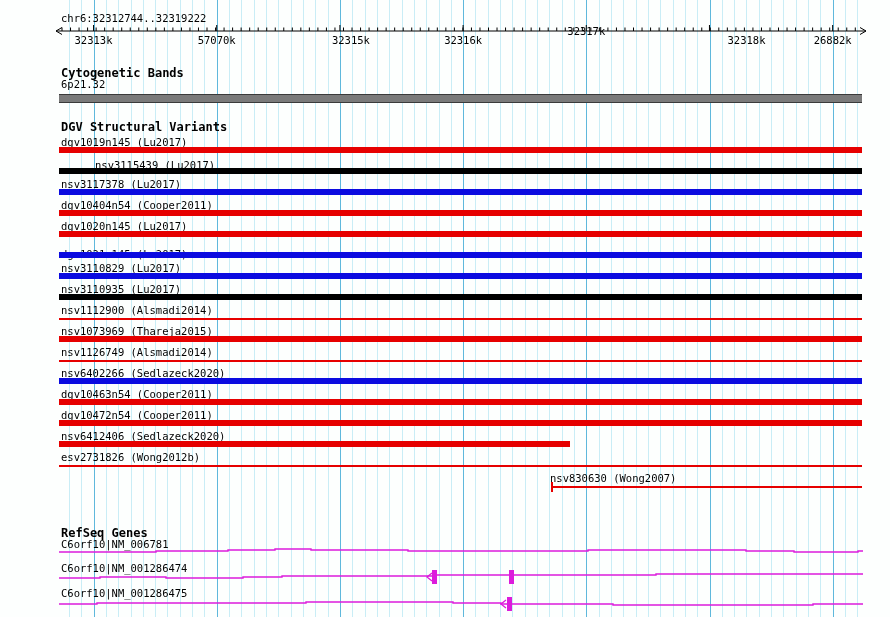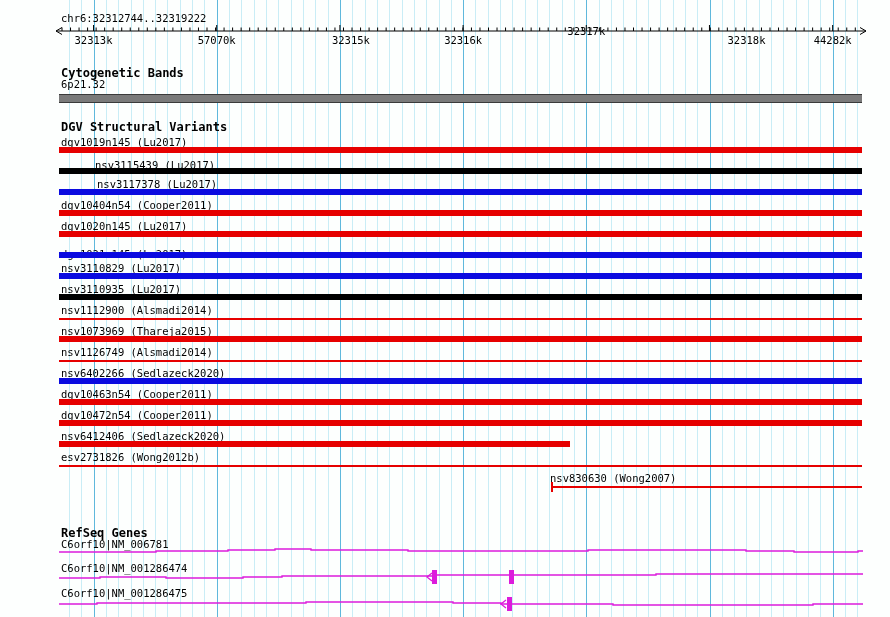--- a/index.html
+++ b/index.html
@@ -198,34 +198,34 @@
       <line x1="709.4665020067922" y1="31" x2="709.4665020067922" y2="25" stroke="#000000" stroke-width="1"></line>
       <line x1="832.6526705773387" y1="31" x2="832.6526705773387" y2="25" stroke="#000000" stroke-width="1"></line>
     </svg>
   <div id="ruler-labels">
       <div class="ruler-label" style="left: 68.5px; top: 35px;">32313k</div>
       <div class="ruler-label" style="left: 191.7px; top: 35px;">57070k</div>
       <div class="ruler-label" style="left: 314.9px; top: 35px; padding-left: 11px;">32315k</div>
       <div class="ruler-label" style="left: 438.1px; top: 35px;">32316k</div>
       <div class="ruler-label" style="left: 561.3px; top: 26px;">32317k</div>
       <div class="ruler-label" style="left: 684.5px; top: 35px; margin-left: 37px;">32318k</div>
-      <div class="ruler-label" style="left: 807.7px; top: 35px;">44282k</div>
+      <div class="ruler-label" style="left: 807.7px; top: 35px;">26882k</div>
     </div>
 
   <div class="heading" style="left:61px;top:67px;">Cytogenetic Bands</div>
   <div class="lbl" style="left:61px;top:79px;">6p21.32</div>
   <div class="bar" id="cytoband-bar" style="left: 59px; top: 94px; width: 803px; height: 7px; background: rgb(122, 122, 122); border-top: 1px solid rgb(58, 58, 58); border-bottom: 1px solid rgb(58, 58, 58);"></div>
 
   <div class="heading" style="left:61px;top:121px;">DGV Structural Variants</div>
   <div id="dgv-tracks">
       <div class="lbl" style="left: 61px; top: 137px;">dgv1019n145 (Lu2017)</div>
       <div class="bar" style="left: 59px; top: 147px; width: 803px; height: 6px; background: rgb(230, 0, 0);"></div>
       <div class="lbl" style="left: 61px; top: 160px; margin-left: 34px;">nsv3115439 (Lu2017)</div>
       <div class="bar" style="left: 59px; top: 168px; width: 803px; height: 6px; background: rgb(0, 0, 0);"></div>
-      <div class="lbl" style="left: 61px; top: 179px; margin-left: 36px;">nsv3117378 (Lu2017)</div>
+      <div class="lbl" style="left: 61px; top: 179px;">nsv3117378 (Lu2017)</div>
       <div class="bar" style="left: 59px; top: 189px; width: 803px; height: 6px; background: rgb(11, 11, 224);"></div>
       <div class="lbl" style="left: 61px; top: 200px;">dgv10404n54 (Cooper2011)</div>
       <div class="bar" style="left: 59px; top: 210px; width: 803px; height: 6px; background: rgb(230, 0, 0);"></div>
       <div class="lbl" style="left: 61px; top: 221px;">dgv1020n145 (Lu2017)</div>
       <div class="bar" style="left: 59px; top: 231px; width: 803px; height: 6px; background: rgb(230, 0, 0);"></div>
       <div class="lbl" style="left: 61px; top: 249px;">dgv1021n145 (Lu2017)</div>
       <div class="bar" style="left: 59px; top: 252px; width: 803px; height: 6px; background: rgb(11, 11, 224);"></div>
       <div class="lbl" style="left: 61px; top: 263px;">nsv3110829 (Lu2017)</div>
       <div class="bar" style="left: 59px; top: 273px; width: 803px; height: 6px; background: rgb(11, 11, 224);"></div>
       <div class="lbl" style="left: 61px; top: 284px;">nsv3110935 (Lu2017)</div>

